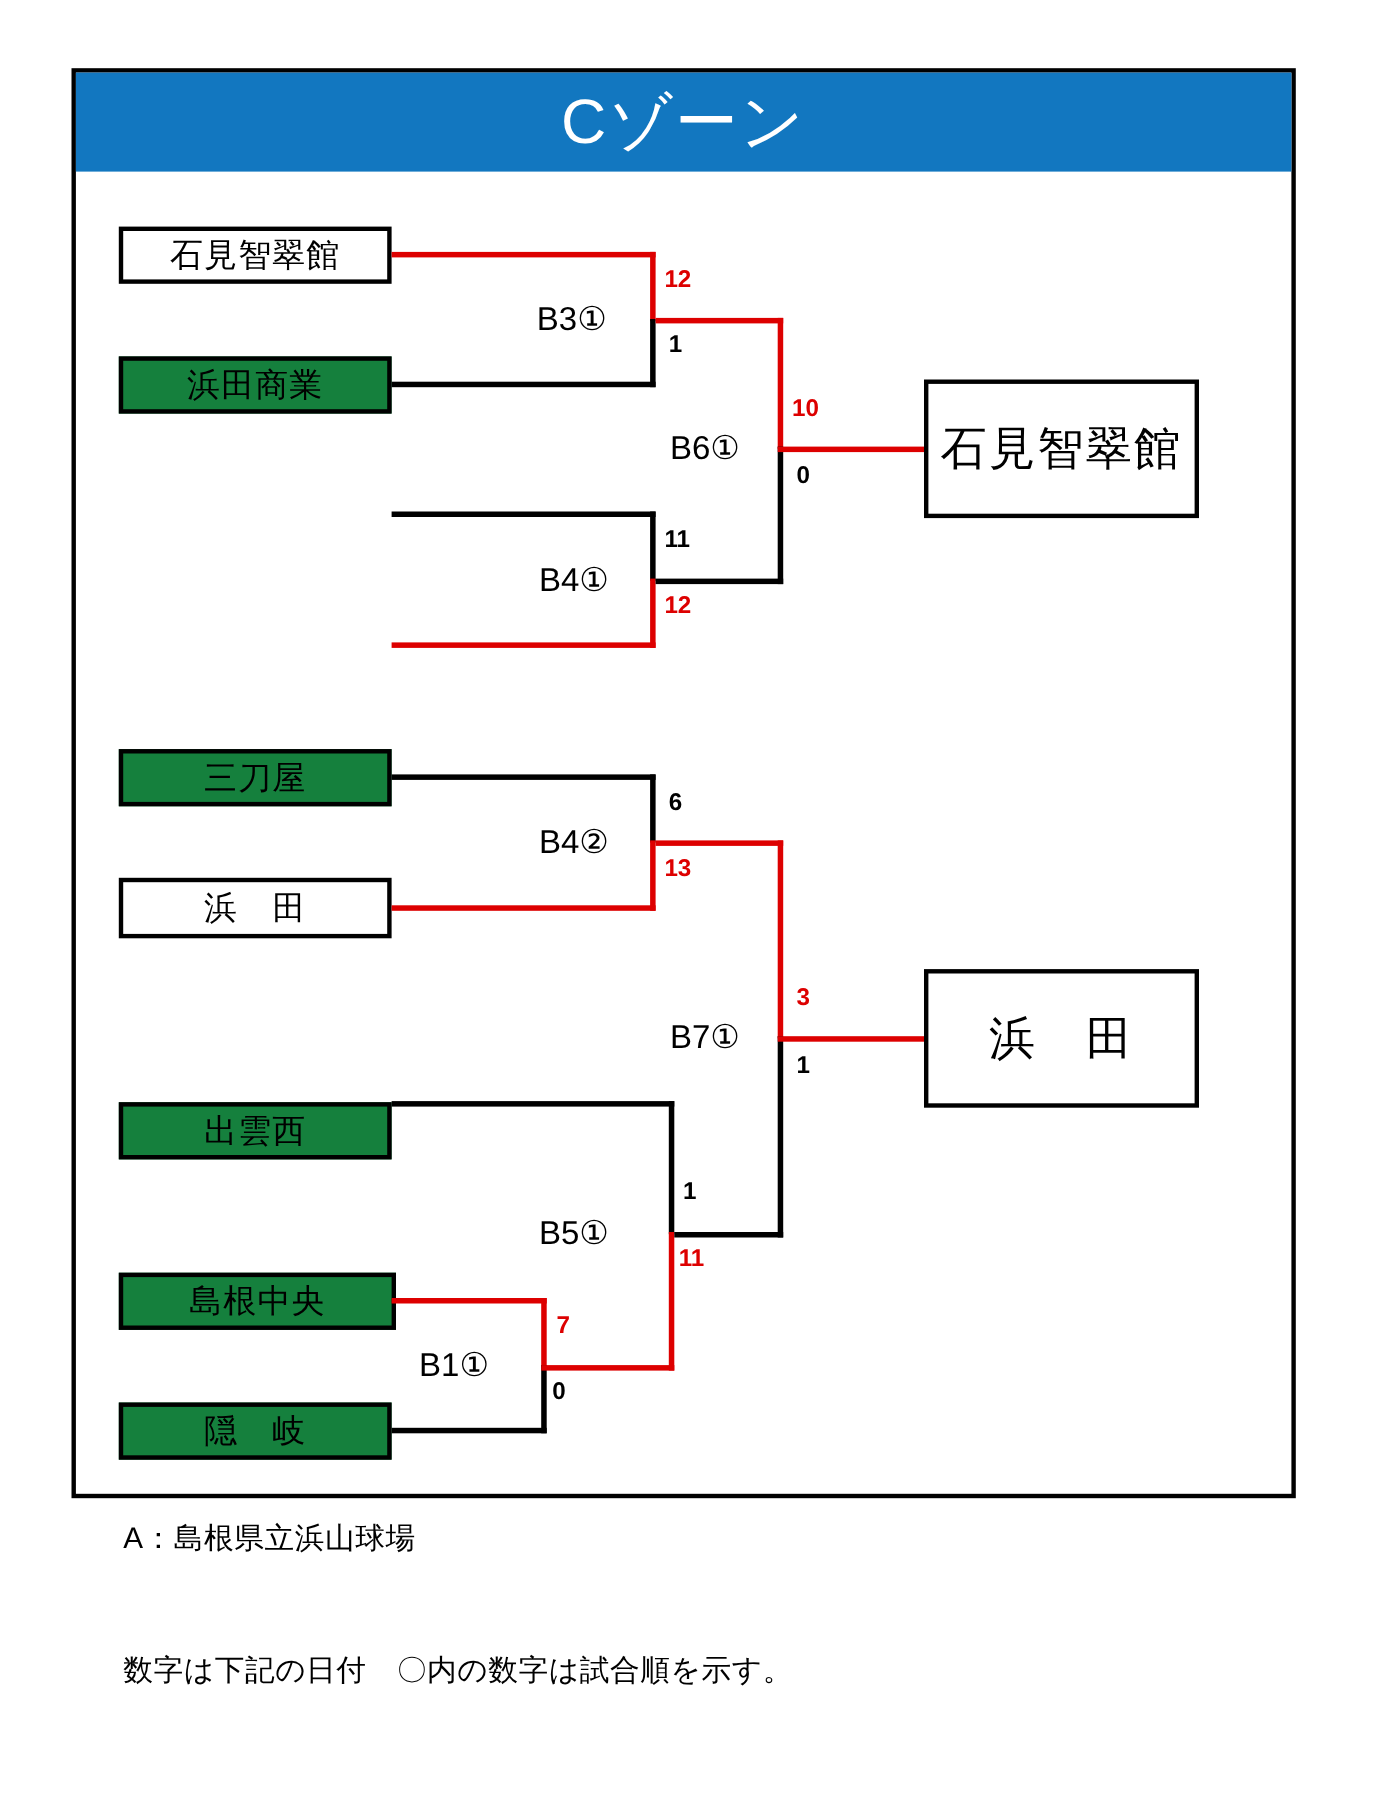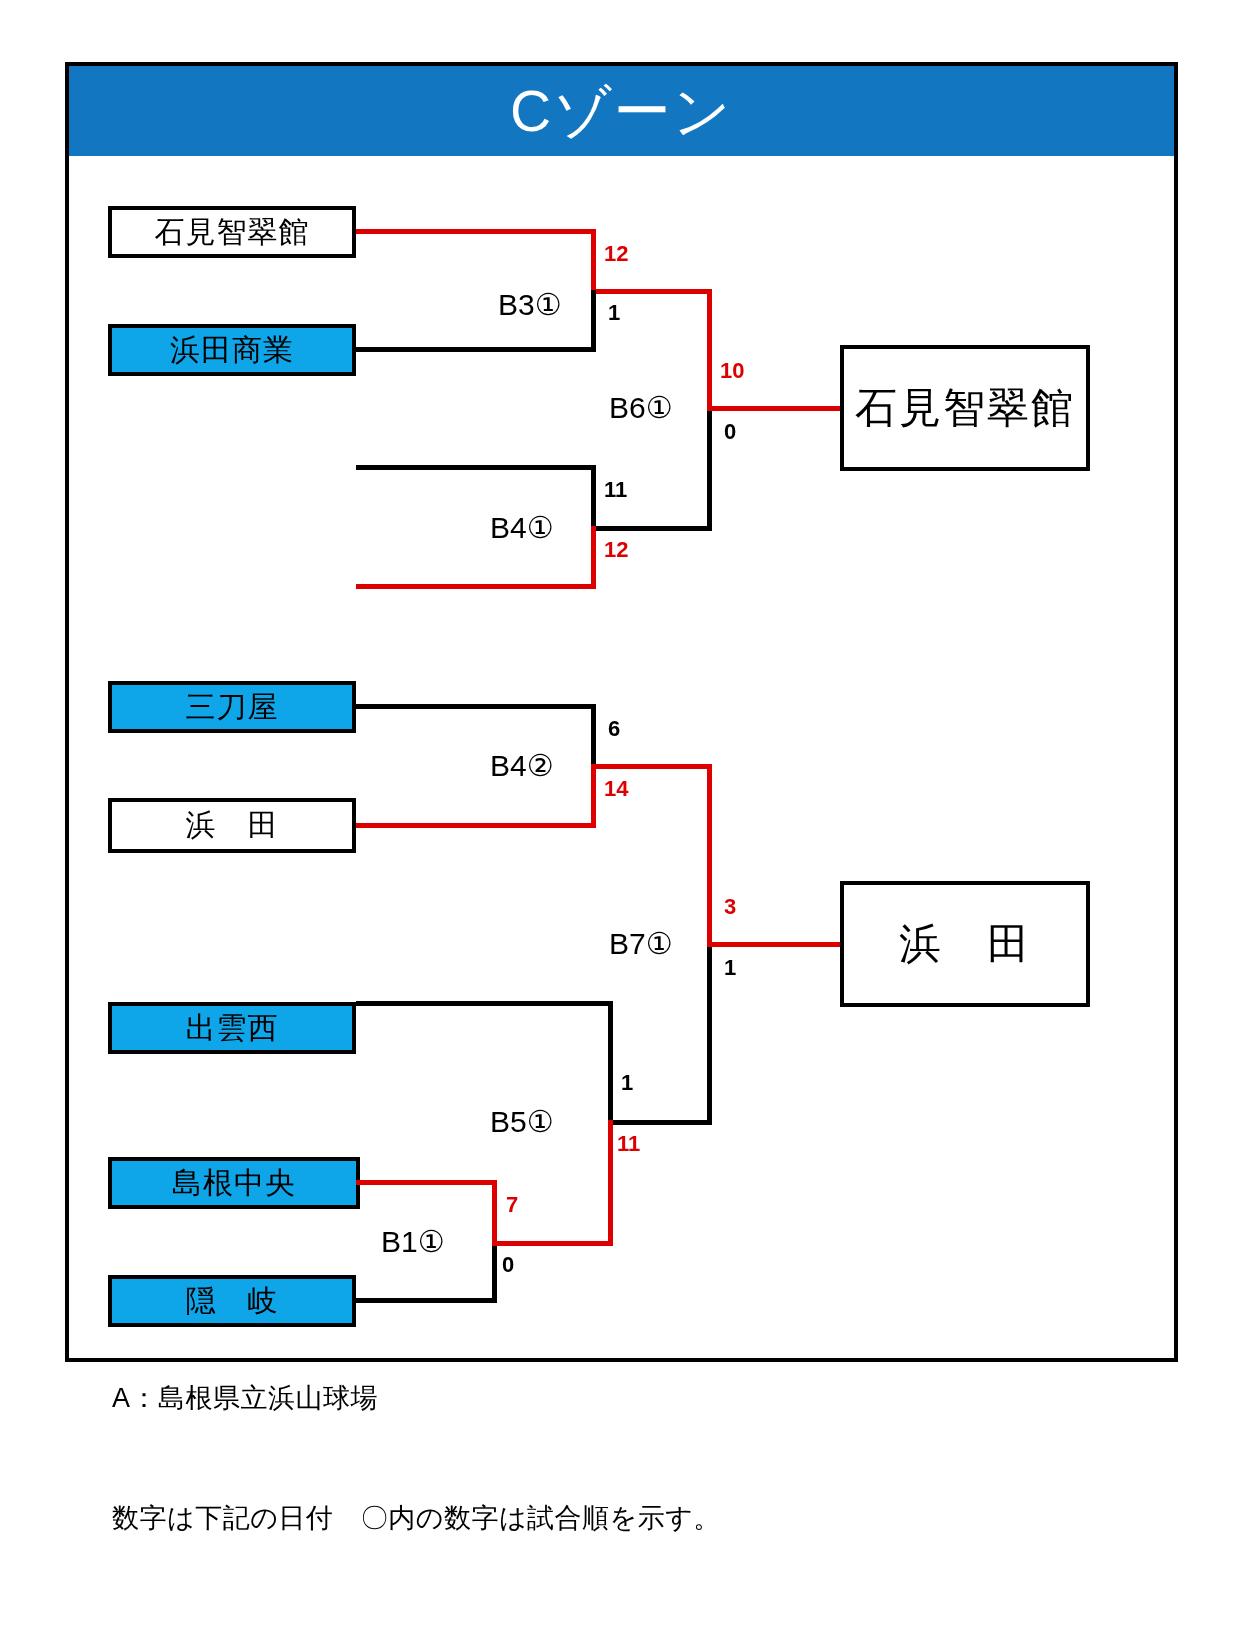--- a/index.html
+++ b/index.html
@@ -56,21 +56,21 @@
     box-sizing: border-box;
     border: 4px solid #000000;
     background: #ffffff;
     display: flex;
     align-items: center;
     justify-content: center;
     font-size: 30px;
     color: #000000;
     letter-spacing: 1px;
   }
-  .team-box.gray { background: #0ea5e9; }
+  .team-box.gray { background: #15803d; }
 
   
   .winner-box {
     position: absolute;
     box-sizing: border-box;
     border: 4px solid #000000;
     background: #ffffff;
     display: flex;
     align-items: center;
     justify-content: center;
@@ -129,21 +129,21 @@
   <div class="team-box" style="left:108px; top:206px; width:248px; height:52px;">石見智翠館</div>
 
   <div class="team-box gray" style="left:108px; top:324px; width:248px; height:52px;">浜田商業</div>
 
   <div class="line red" style="left:356px; top:229px; width:240px; height:5px;"></div>
   <div class="line red" style="left:591px; top:229px; width:5px; height:63px;"></div>
 
   <div class="line" style="left:356px; top:347px; width:240px; height:5px;"></div>
   <div class="line" style="left:591px; top:290px; width:5px; height:62px;"></div>
 
-  <span class="match-label" style="left:498px; top:273px;margin-top:14px;">B3①</span>
+  <span class="match-label" style="left:488px; top:273px;">B3①</span>
   <span class="score win" style="left:604px; top:243px;">12</span>
   <span class="score" style="left:608px; top:302px;">1</span>
 
 
 
   <div class="line" style="left:356px; top:465px; width:240px; height:5px;"></div>
   <div class="line" style="left:591px; top:465px; width:5px; height:63px;"></div>
 
   <div class="line red" style="left:356px; top:584px; width:240px; height:5px;"></div>
   <div class="line red" style="left:591px; top:526px; width:5px; height:63px;"></div>
@@ -171,21 +171,21 @@
   <div class="team-box" style="left:108px; top:798px; width:248px; height:55px;">浜　田</div>
 
   <div class="line" style="left:356px; top:704px; width:240px; height:5px;"></div>
   <div class="line" style="left:591px; top:704px; width:5px; height:62px;"></div>
 
   <div class="line red" style="left:356px; top:823px; width:240px; height:5px;"></div>
   <div class="line red" style="left:591px; top:764px; width:5px; height:64px;"></div>
 
   <span class="match-label" style="left:490px; top:748px;">B4②</span>
   <span class="score" style="left:608px; top:718px;">6</span>
-  <span class="score win" style="left:604px; top:778px;">14</span>
+  <span class="score win" style="left:604px; top:778px;">13</span>
 
   <div class="team-box gray" style="left:108px; top:978px; width:248px; height:52px;margin-top:24px;">出雲西</div>
 
   <div class="team-box gray" style="left:108px; top:1157px; width:252px; height:52px;">島根中央</div>
 
   <div class="team-box gray" style="left:108px; top:1275px; width:248px; height:52px;">隠　岐</div>
 
   <div class="line red" style="left:356px; top:1180px; width:141px; height:5px;"></div>
   <div class="line red" style="left:492px; top:1180px; width:5px; height:63px;"></div>
 

